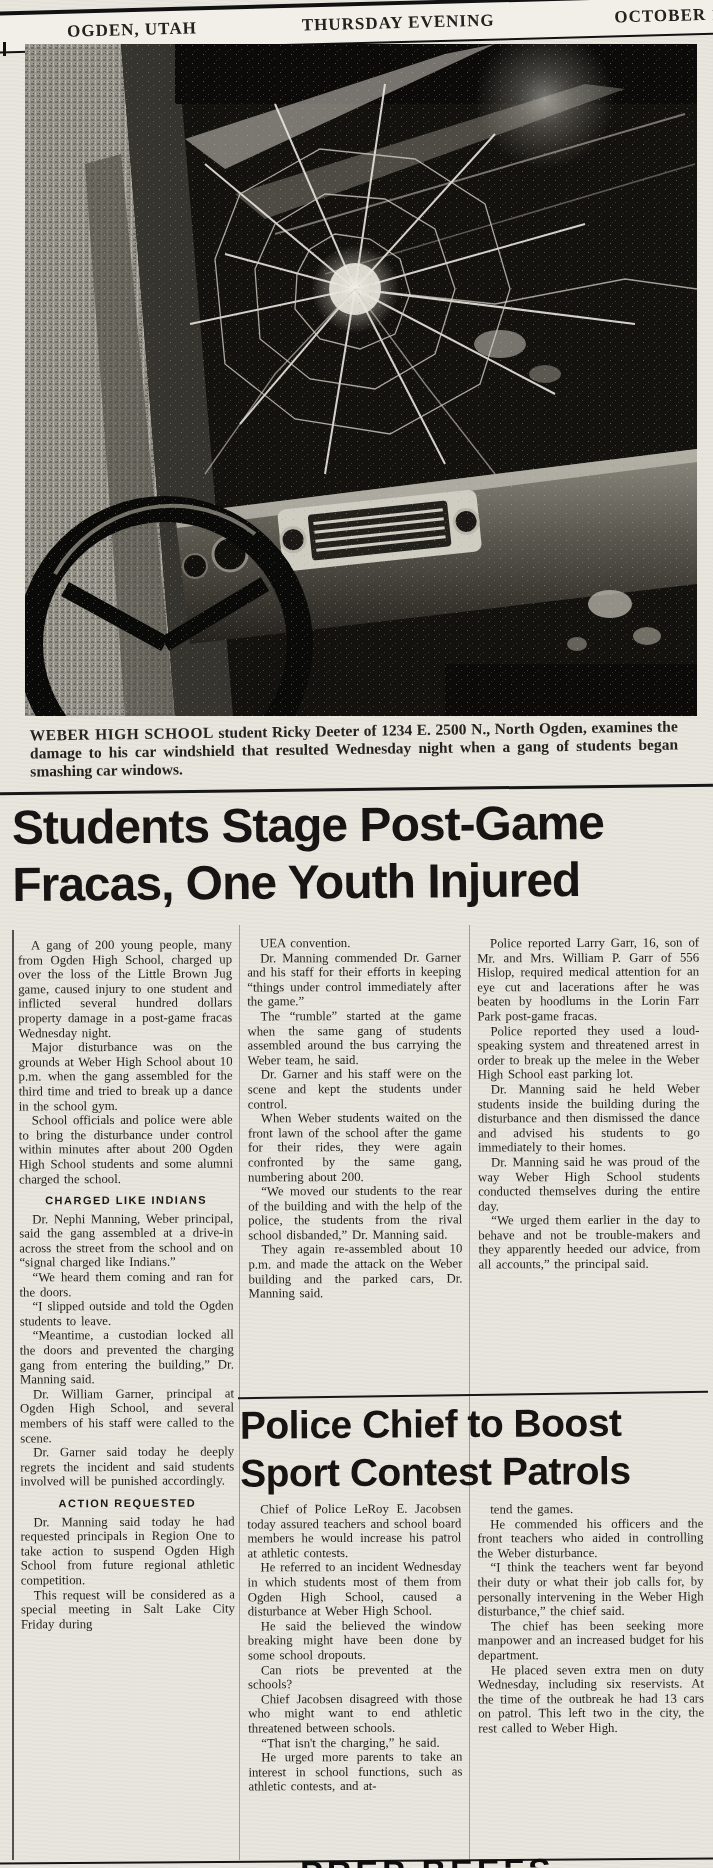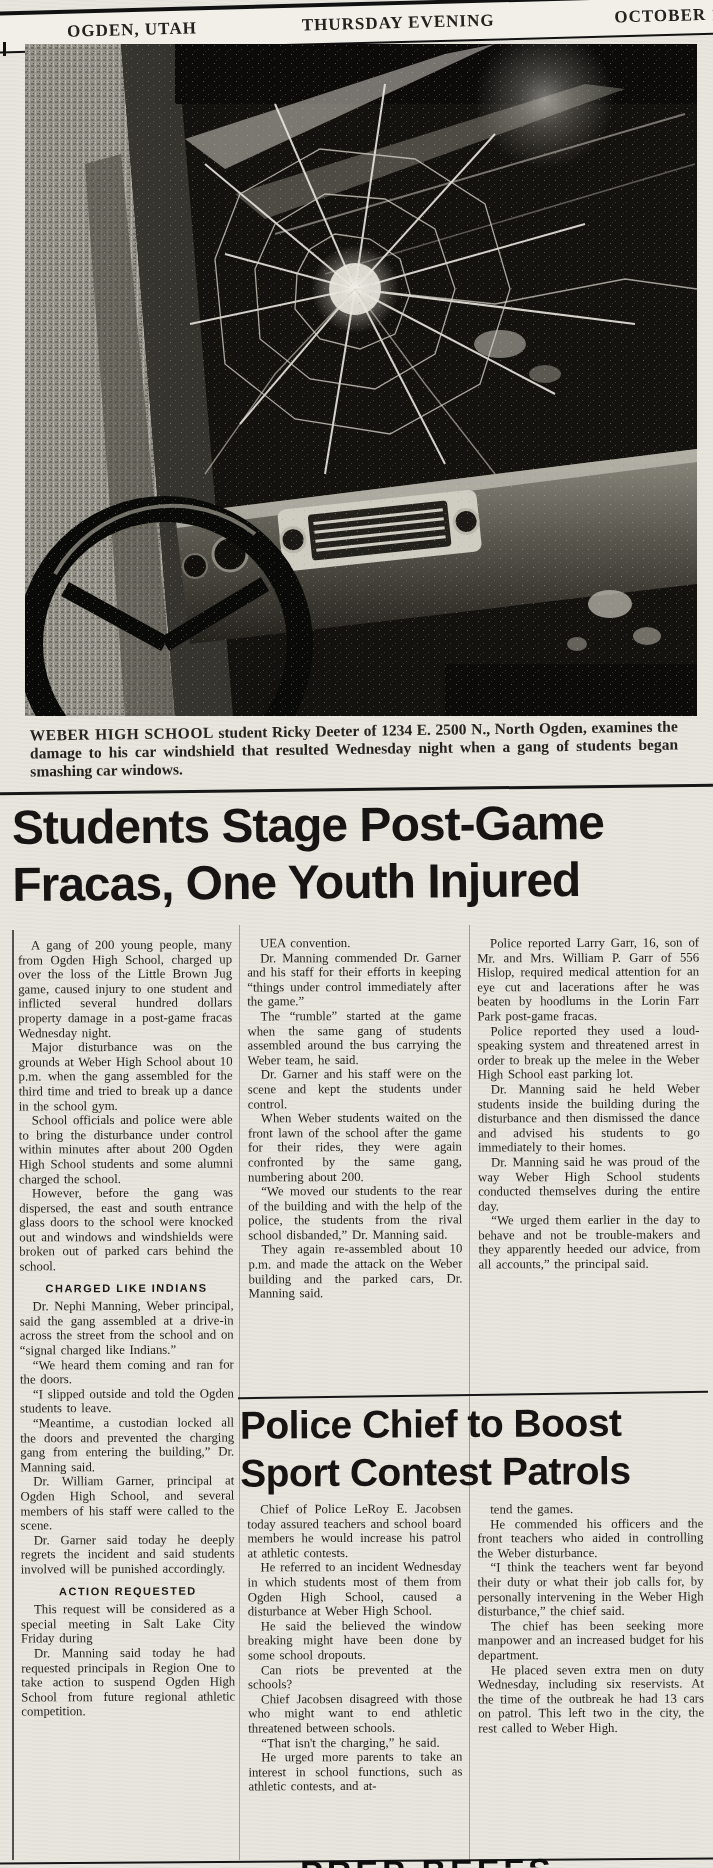--- a/index.html
+++ b/index.html
@@ -202,31 +202,30 @@
   </div>
 
   <div class="colrule colrule-0"></div>
   <div class="colrule colrule-1"></div>
   <div class="colrule colrule-2"></div>
 
   <div id="a1c1" class="col">
       <p class="para">A gang of 200 young people, many from Ogden High School, charged up over the loss of the Little Brown Jug game, caused injury to one student and inflicted several hundred dollars property damage in a post-game fracas Wednesday night.</p>
       <p class="para">Major disturbance was on the grounds at Weber High School about 10 p.m. when the gang assembled for the third time and tried to break up a dance in the school gym.</p>
       <p class="para">School officials and police were able to bring the disturbance under control within minutes after about 200 Ogden High School students and some alumni charged the school.</p>
-      <p class="para">However, before the gang was dispersed, the east and south entrance glass doors to the school were knocked out and windows and windshields were broken out of parked cars behind the school.</p>
       <h4 class="subhead">CHARGED LIKE INDIANS</h4>
       <p class="para">Dr. Nephi Manning, Weber principal, said the gang assembled at a drive-in across the street from the school and on “signal charged like Indians.”</p>
       <p class="para">“We heard them coming and ran for the doors.</p>
       <p class="para">“I slipped outside and told the Ogden students to leave.</p>
       <p class="para">“Meantime, a custodian locked all the doors and prevented the charging gang from entering the building,” Dr. Manning said.</p>
       <p class="para">Dr. William Garner, principal at Ogden High School, and several members of his staff were called to the scene.</p>
       <p class="para">Dr. Garner said today he deeply regrets the incident and said students involved will be punished accordingly.</p>
       <h4 class="subhead">ACTION REQUESTED</h4>
+      <p class="para">Dr. Manning said today he had requested principals in Region One to take action to suspend Ogden High School from future regional athletic competition.</p>
       <p class="para">This request will be considered as a special meeting in Salt Lake City Friday during</p>
-      <p class="para">Dr. Manning said today he had requested principals in Region One to take action to suspend Ogden High School from future regional athletic competition.</p>
     </div>
   <div id="a1c2" class="col">
       <p class="para">UEA convention.</p>
       <p class="para">Dr. Manning commended Dr. Garner and his staff for their efforts in keeping “things under control immediately after the game.”</p>
       <p class="para">The “rumble” started at the game when the same gang of students assembled around the bus carrying the Weber team, he said.</p>
       <p class="para">Dr. Garner and his staff were on the scene and kept the students under control.</p>
       <p class="para">When Weber students waited on the front lawn of the school after the game for their rides, they were again confronted by the same gang, numbering about 200.</p>
       <p class="para">“We moved our students to the rear of the building and with the help of the police, the students from the rival school disbanded,” Dr. Manning said.</p>
       <p class="para">They again re-assembled about 10 p.m. and made the attack on the Weber building and the parked cars, Dr. Manning said.</p>
     </div>

